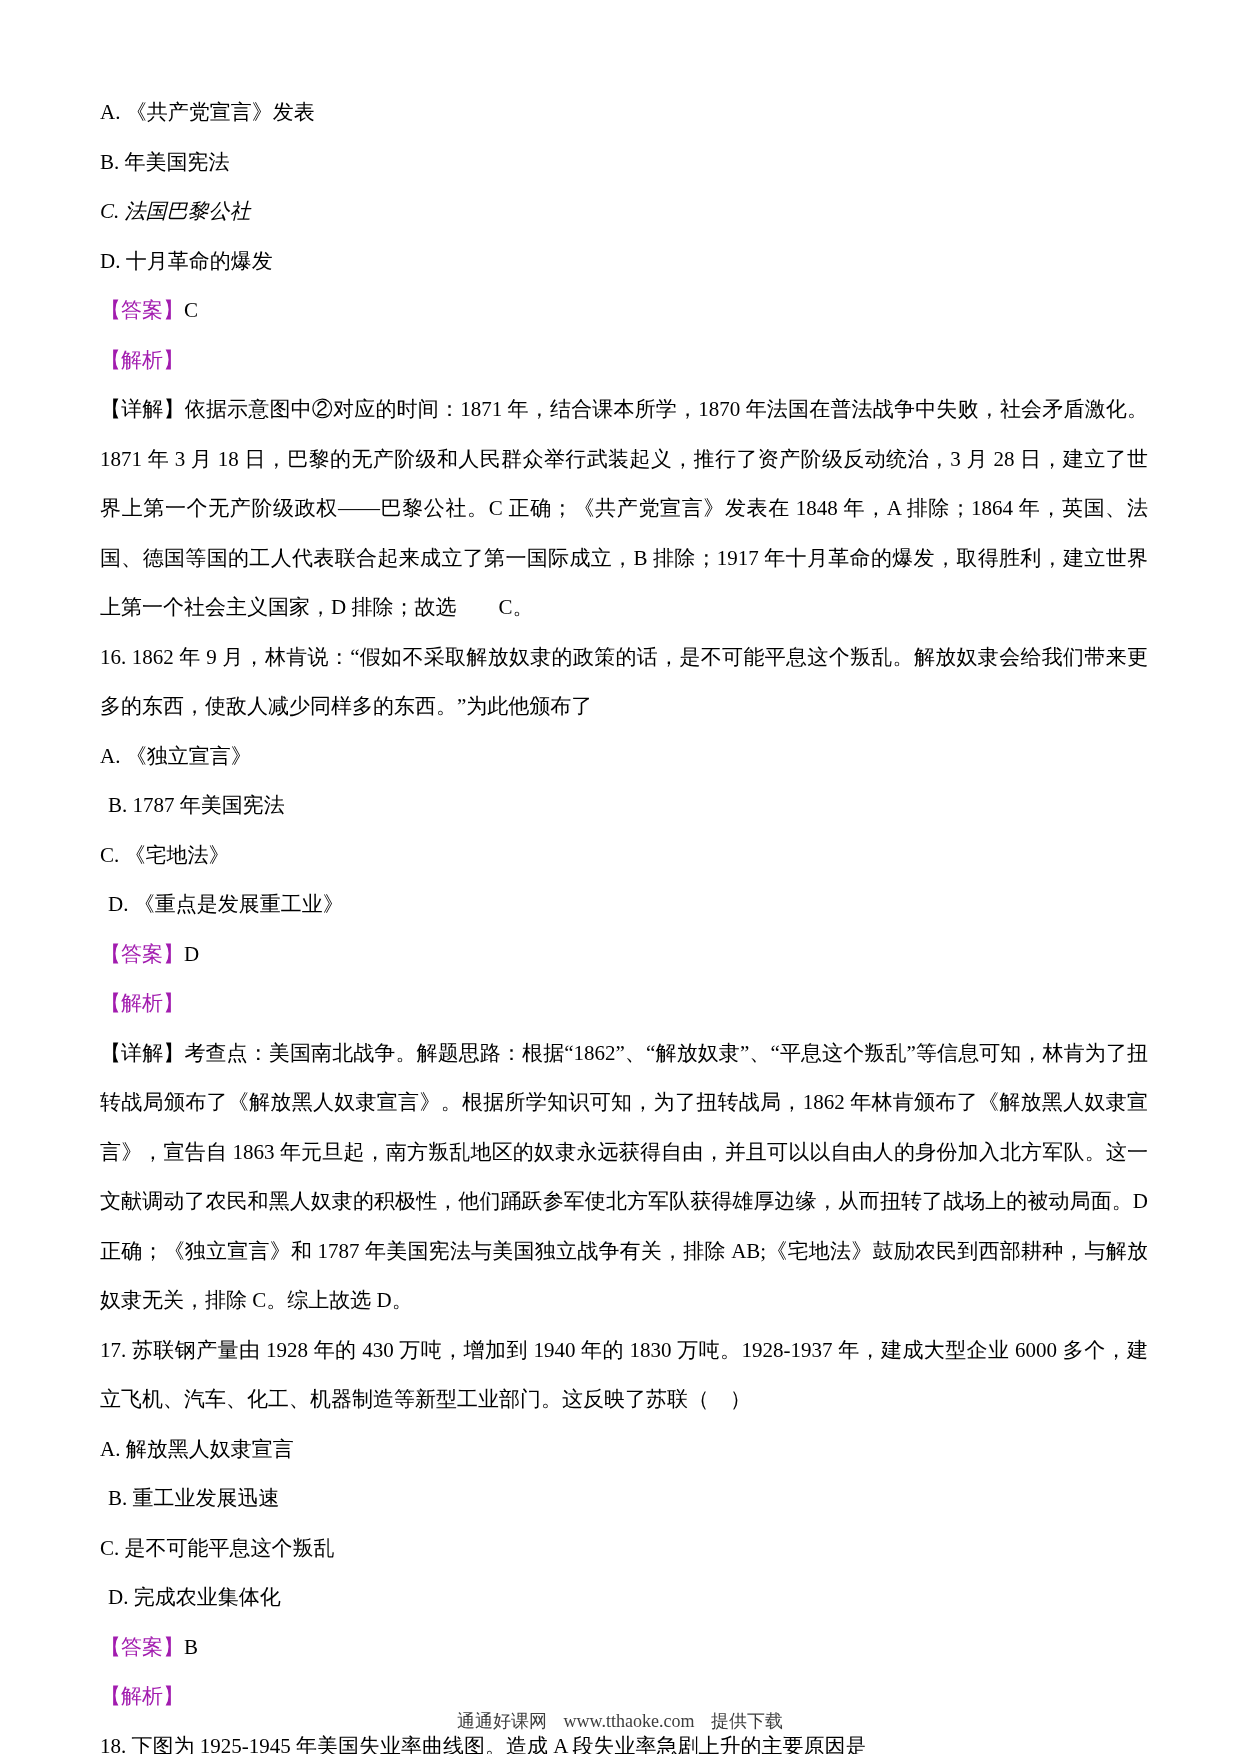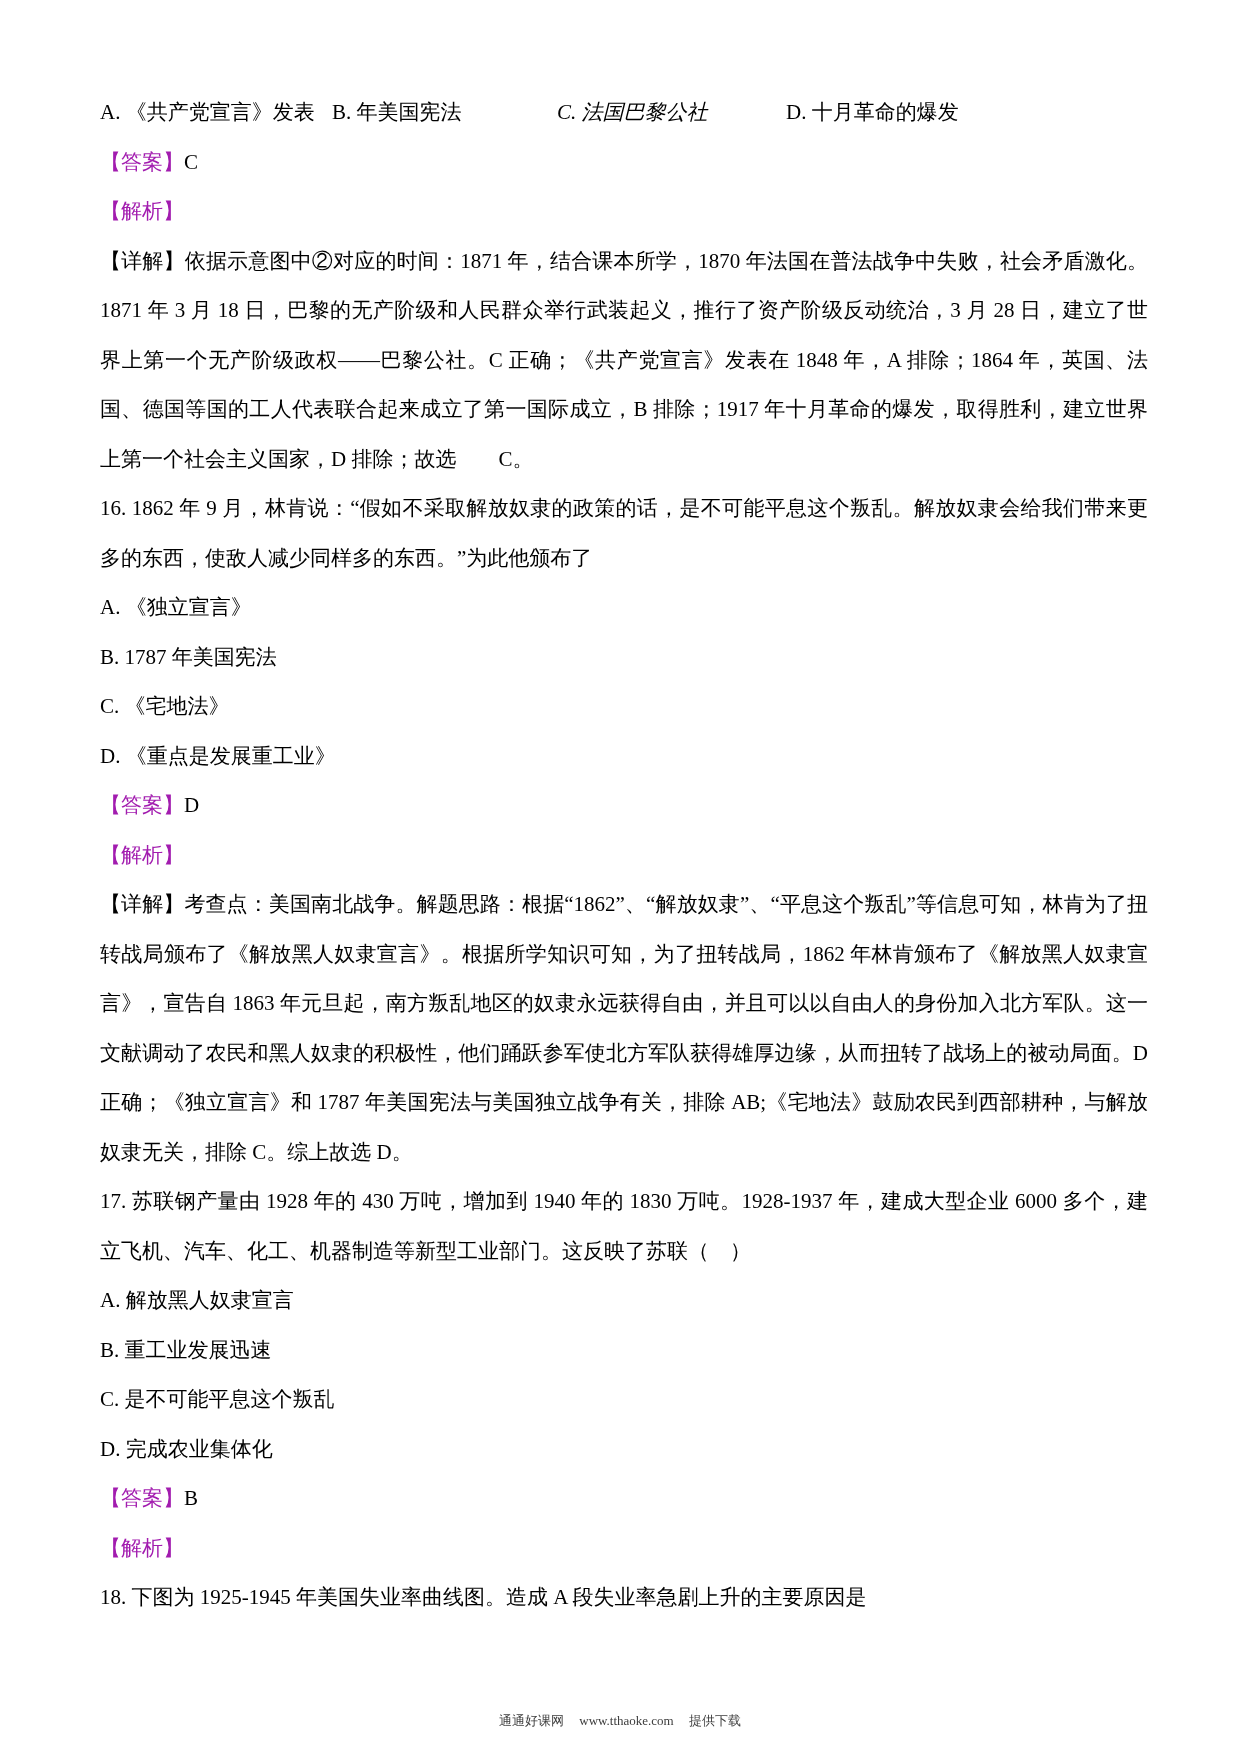--- a/index.html
+++ b/index.html
@@ -13,34 +13,34 @@
     font-family: "Liberation Serif", "DejaVu Serif", serif;
     font-size: 21px;
     color: #000000;
     padding: 88px 92px 0 100px;
     overflow: hidden;
   }
   .page p { margin: 0; line-height: 49.5px; }
   .para { text-align: justify; }
   .blue-label { color: #a21caf; }
   .ans-value { color: #000000; }
-  .row4 { display: flex; }
+  .row4 { display: flex; flex-direction: column; }
   .row4 .cell1 { width: 232px; }
   .row4 .cell2 { width: 225px; }
   .row4 .cell3 { width: 229px; font-style: italic; }
   .row4 .cell4 { flex: 1; }
   .row2 { display: flex; flex-direction: column; }
   .row2 .colA { width: 455px; }
-  .row2 .colB { flex: 1; }
+  .row2 .colB { flex: 1; margin-left: 8px; }
   .footer {
     position: absolute;
     left: 0; right: 0;
     bottom: 22px;
     text-align: center;
-    font-size: 13px;
+    font-size: 18px;
     color: #3d3d3d;
     line-height: 22px;
   }
   .footer span { margin: 0 6px; }
 </style>
 </head>
 <body>
 
 <div class="page">
 

